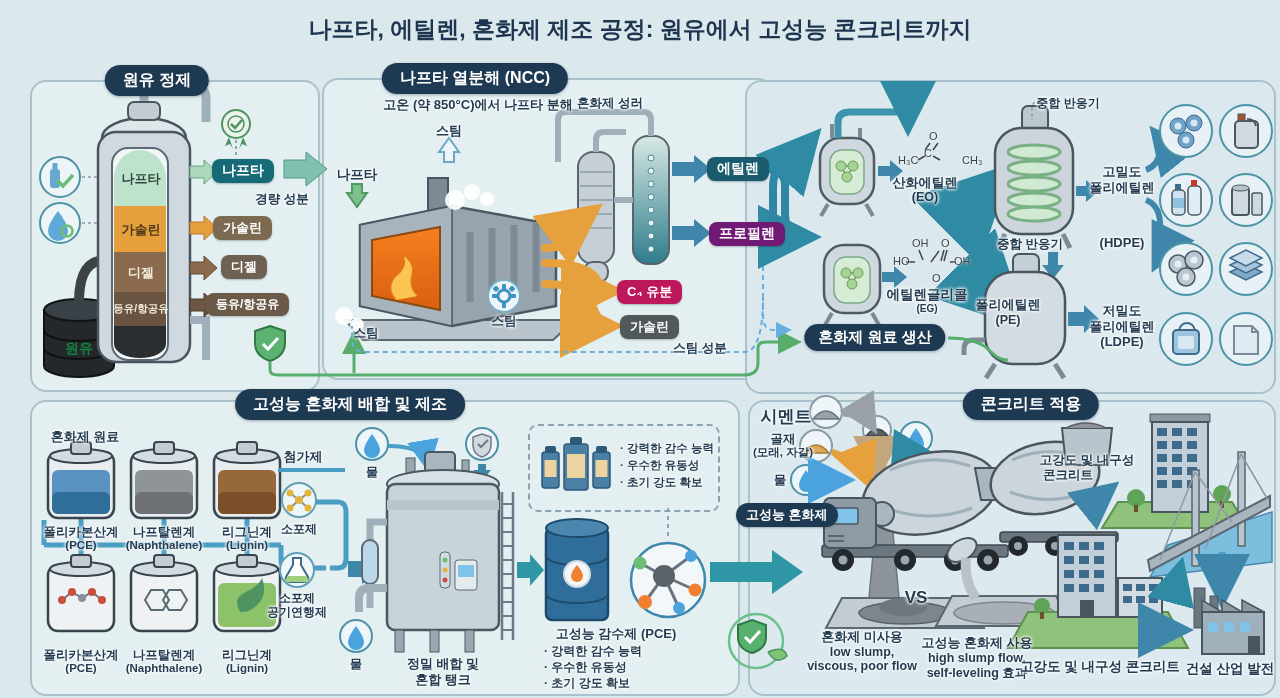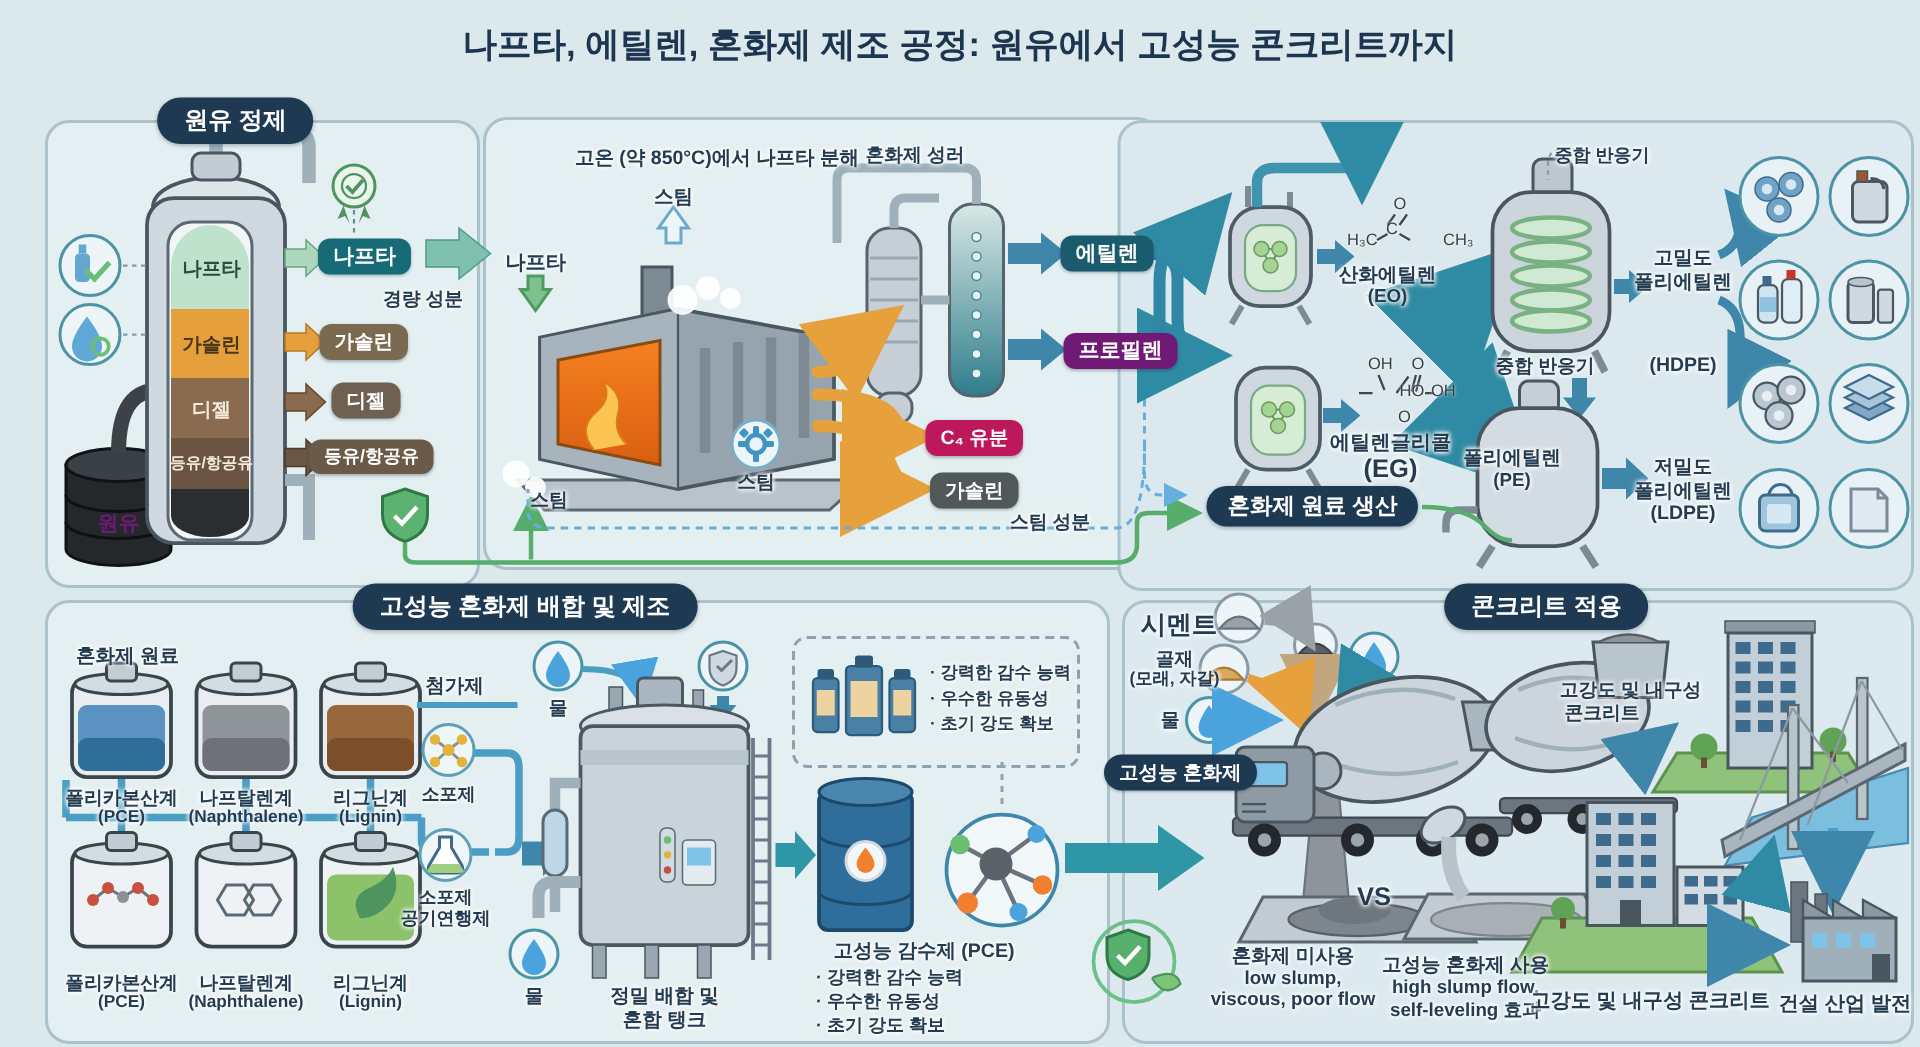--- a/index.html
+++ b/index.html
@@ -598,29 +598,30 @@
       <polygon points="1202,612 1202,600 1222,612 1222,600 1242,612 1242,600 1264,612" fill="#8d99a2" stroke="#49565f" stroke-width="1.5"></polygon>
       <rect x="1202" y="612" width="62" height="42" fill="#9fb0ba" stroke="#49565f" stroke-width="2"></rect>
       <rect x="1208" y="622" width="10" height="10" fill="#7fc3e8"></rect>
         <rect x="1224" y="622" width="10" height="10" fill="#7fc3e8"></rect>
         <rect x="1240" y="622" width="10" height="10" fill="#7fc3e8"></rect>
       <rect x="1248" y="636" width="12" height="18" fill="#49565f"></rect>
     </g>
   </svg>
 
   <div class="badge" style="left:157px;top:65px;">원유 정제</div>
+  <div class="badge" style="left:475px;top:63px;">나프타 열분해 (NCC)</div>
   <div class="badge" style="left:875px;top:324px;font-size:15px;padding:4px 14px;">혼화제 원료 생산</div>
   <div class="badge" style="left:350px;top:389px;">고성능 혼화제 배합 및 제조</div>
   <div class="badge" style="left:1031px;top:389px;">콘크리트 적용</div>
 
   <div class="fr" style="left:141px;top:170px;font-size:13px;color:#2c4a3e;">나프타</div>
   <div class="fr" style="left:141px;top:221px;font-size:13px;color:#4a3619;">가솔린</div>
   <div class="fr" style="left:141px;top:264px;font-size:13px;color:#f2ead9;">디젤</div>
   <div class="fr" style="left:141px;top:302px;font-size:10.5px;color:#f2ead9;">등유/항공유</div>
-  <div class="lbl" style="left:79px;top:340px;transform:translateX(-50%);color:#701a75;font-size:14px;text-shadow:none;z-index:4;font-family:Liberation Serif, serif;">원유</div>
+  <div class="lbl" style="left:79px;top:340px;transform:translateX(-50%);color:#15803d;font-size:14px;text-shadow:none;z-index:4;font-family:Liberation Serif, serif;">원유</div>
   <div class="pill" style="left:212px;top:159px;background:#176b76;font-size:14px;">나프타</div>
   <div class="lbl ctr" style="left:282px;top:191px;font-size:12.5px;">경량 성분</div>
   <div class="pill" style="left:213px;top:216px;background:#7c6a50;">가솔린</div>
   <div class="pill" style="left:221px;top:255px;background:#6f6152;">디젤</div>
   <div class="pill" style="left:206px;top:293px;background:#6c5a49;font-size:12px;">등유/항공유</div>
 
   <div class="lbl ctr" style="left:478px;top:96px;font-size:13px;">고온 (약 850°C)에서 나프타 분해</div>
   <div class="lbl ctr" style="left:449px;top:122px;">스팀</div>
   <div class="lbl ctr" style="left:357px;top:166px;font-size:13.5px;">나프타</div>
   <div class="lbl ctr" style="left:366px;top:325px;font-size:12.5px;">스팀</div>
@@ -633,25 +634,25 @@
   <div class="pill" style="left:620px;top:315px;background:#50585a;">가솔린</div>
 
   <span class="chem" style="left:898px;top:154px;">H₃C</span>
   <span class="chem" style="left:924px;top:147px;">C</span>
   <span class="chem" style="left:962px;top:154px;">CH₃</span>
   <span class="chem" style="left:929px;top:130px;">O</span>
   <div class="lbl ctr" style="left:925px;top:174px;">산화에틸렌</div>
   <div class="lbl ctr" style="left:925px;top:190px;font-size:12.5px;">(EO)</div>
   <span class="chem" style="left:912px;top:237px;">OH</span>
   <span class="chem" style="left:941px;top:237px;">O</span>
-  <span class="chem" style="left:893px;top:255px;margin-left:40px;">HO</span>
+  <span class="chem" style="left:893px;top:255px;">HO</span>
   <span class="chem" style="left:954px;top:255px;">OH</span>
   <span class="chem" style="left:932px;top:272px;">O</span>
   <div class="lbl ctr" style="left:927px;top:286px;font-size:13.5px;">에틸렌글리콜</div>
-  <div class="lbl ctr" style="left:927px;top:303px;font-size:17px;">(EG)</div>
+  <div class="lbl ctr" style="left:927px;top:303px;font-size:10px;">(EG)</div>
   <div class="lbl ctr" style="left:1068px;top:95px;font-size:12px;">중합 반응기</div>
   <div class="lbl ctr" style="left:1030px;top:236px;font-size:12.5px;">중합 반응기</div>
   <div class="lbl ctr" style="left:1008px;top:296px;">폴리에틸렌</div>
   <div class="lbl ctr" style="left:1008px;top:313px;font-size:12.5px;">(PE)</div>
   <div class="lbl ctr" style="left:1122px;top:163px;">고밀도</div>
   <div class="lbl ctr" style="left:1122px;top:179px;">폴리에틸렌</div>
   <div class="lbl ctr" style="left:1122px;top:195px;margin-top:40px;">(HDPE)</div>
   <div class="lbl ctr" style="left:1122px;top:302px;">저밀도</div>
   <div class="lbl ctr" style="left:1122px;top:318px;">폴리에틸렌</div>
   <div class="lbl ctr" style="left:1122px;top:334px;">(LDPE)</div>

